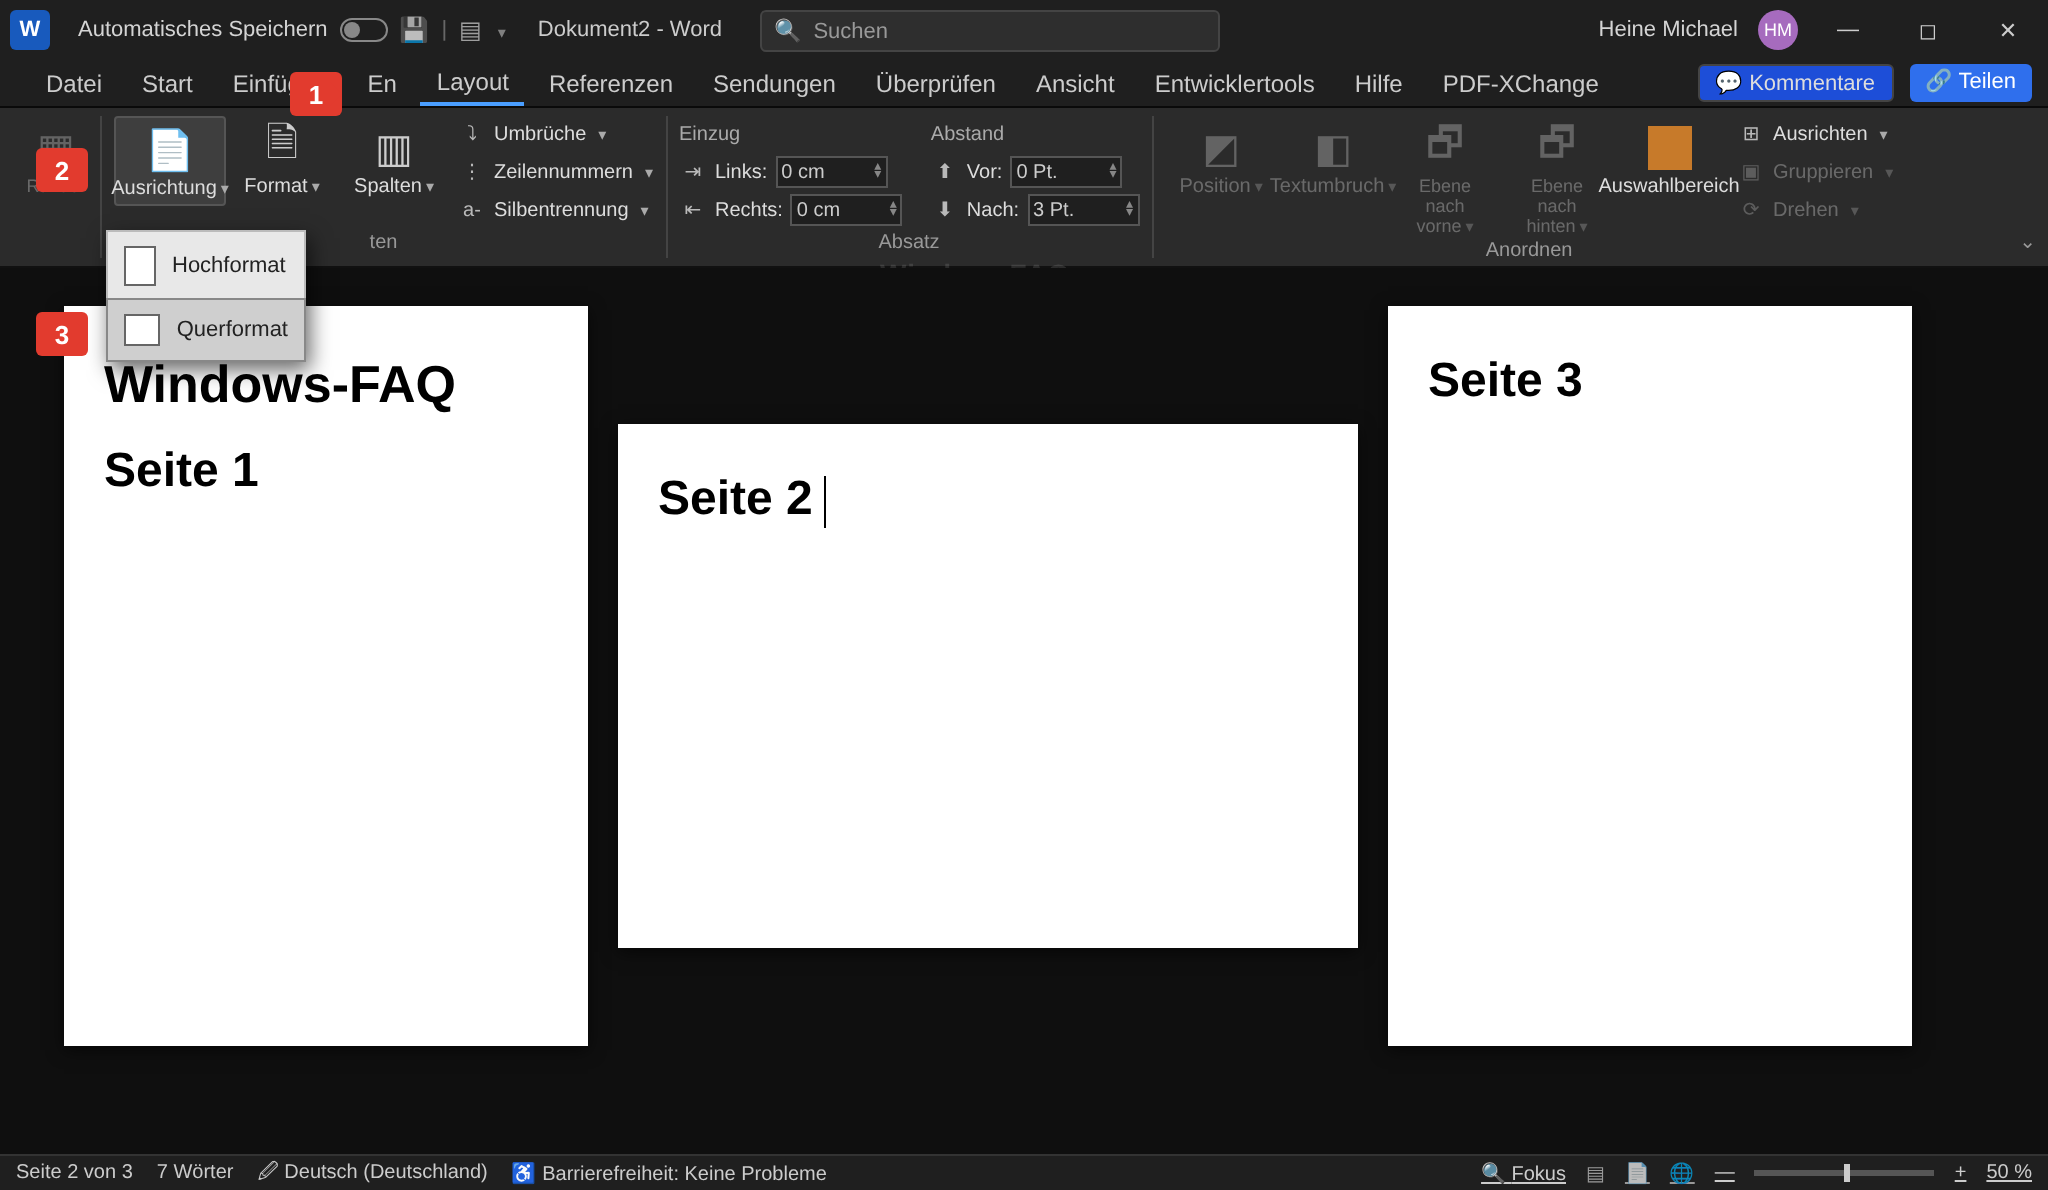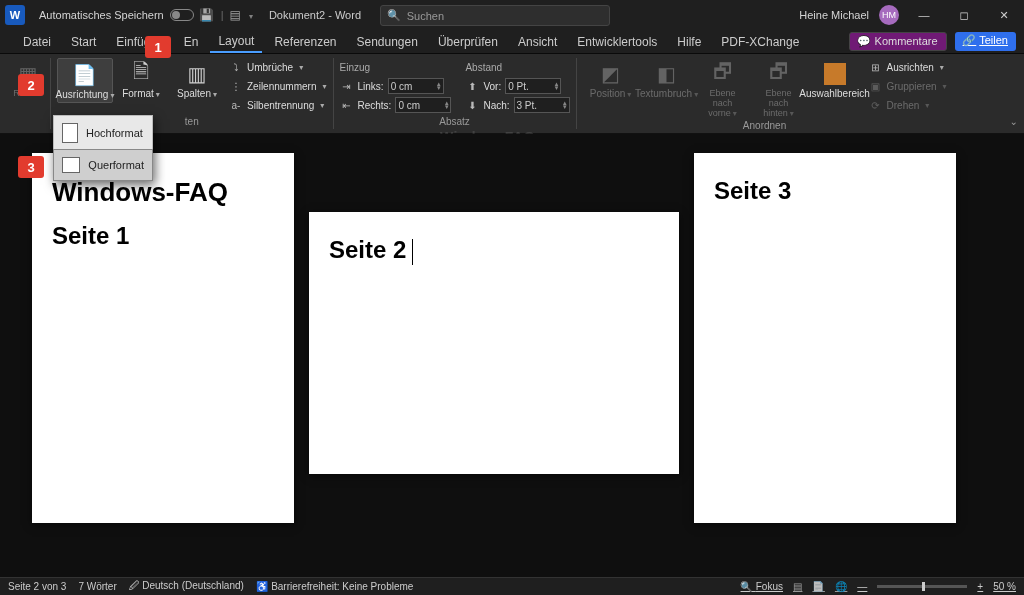--- a/index.html
+++ b/index.html
@@ -13,22 +13,22 @@
   .titlebar .title { margin-left: 10px; color:#ccc; }
   .searchbox { margin-left: auto; margin-right: auto; position:absolute; left:380px; top:5px; width:230px; height:21px; background:#2e2e2e; border:1px solid #444; border-radius:3px; display:flex; align-items:center; padding:0 6px; color:#999; font-size:11px;}
   .searchbox .sicn { margin-right:6px; }
   .tb-right { margin-left:auto; display:flex; align-items:center; gap:10px; }
   .avatar { width:20px;height:20px;border-radius:50%;background:#a66bbe;color:#fff;display:flex;align-items:center;justify-content:center;font-size:9px;}
   .winbtn { width:30px; text-align:center; color:#ccc; font-size:11px;}
   .tabs { height:24px; background:#1f1f1f; display:flex; align-items:center; padding-left:15px; font-size:12px; gap:4px; border-bottom:1px solid #0a0a0a;justify-content:flex-end; }
   .tab { padding:3px 8px; color:#ccc; position:relative; }
   .tab.active { border-bottom:2px solid #4a9eff; }
   .right-tabs { margin-left:auto; display:flex; gap:8px; padding-right:8px;}
-  .btn-komm { background:#701a75; border:1px solid #444; border-radius:3px; padding:2px 8px; font-size:11px; color:#ddd;}
-  .btn-teilen { background:#2f6fed; border-radius:3px; padding:2px 8px; font-size:11px; color:#fff;text-decoration:underline;}
+  .btn-komm { background:#1d4ed8; border:1px solid #444; border-radius:3px; padding:2px 8px; font-size:11px; color:#ddd;}
+  .btn-teilen { background:#2f6fed; border-radius:3px; padding:2px 8px; font-size:11px; color:#fff;}
   .ribbon { height:80px; background:#2b2b2b; border-bottom:1px solid #111; display:flex; padding:4px 6px; position:relative;}
   .rgroup { display:flex; flex-direction:column; justify-content:space-between; border-right:1px solid #444; padding:0 6px 2px 6px; position:relative;}
   .rgroup .glabel { font-size:10px; color:#999; text-align:center; margin-top:auto; }
   .bigbtn { display:flex; flex-direction:column; align-items:center; padding:2px 4px; font-size:10px; color:#ddd; text-align:center; width:56px;}
   .bigbtn .icn { height:28px; display:flex; align-items:center; justify-content:center; font-size:20px; color:#ccc;}
   .bigbtn.highlight { background:#3e3e3e; border:1px solid #555; border-radius:2px; }
   .smallrow { display:flex; align-items:center; gap:4px; font-size:10px; color:#ddd; height:18px; white-space:nowrap;}
   .smallrow .si { width:14px; text-align:center; opacity:0.8;}
   .numbox { width:56px; height:16px; background:#1f1f1f; border:1px solid #555; color:#ccc; font-size:10px; padding:0 2px; display:flex; align-items:center; justify-content:space-between;}
   .numbox .spin { font-size:7px; line-height:4px; opacity:0.6;}

